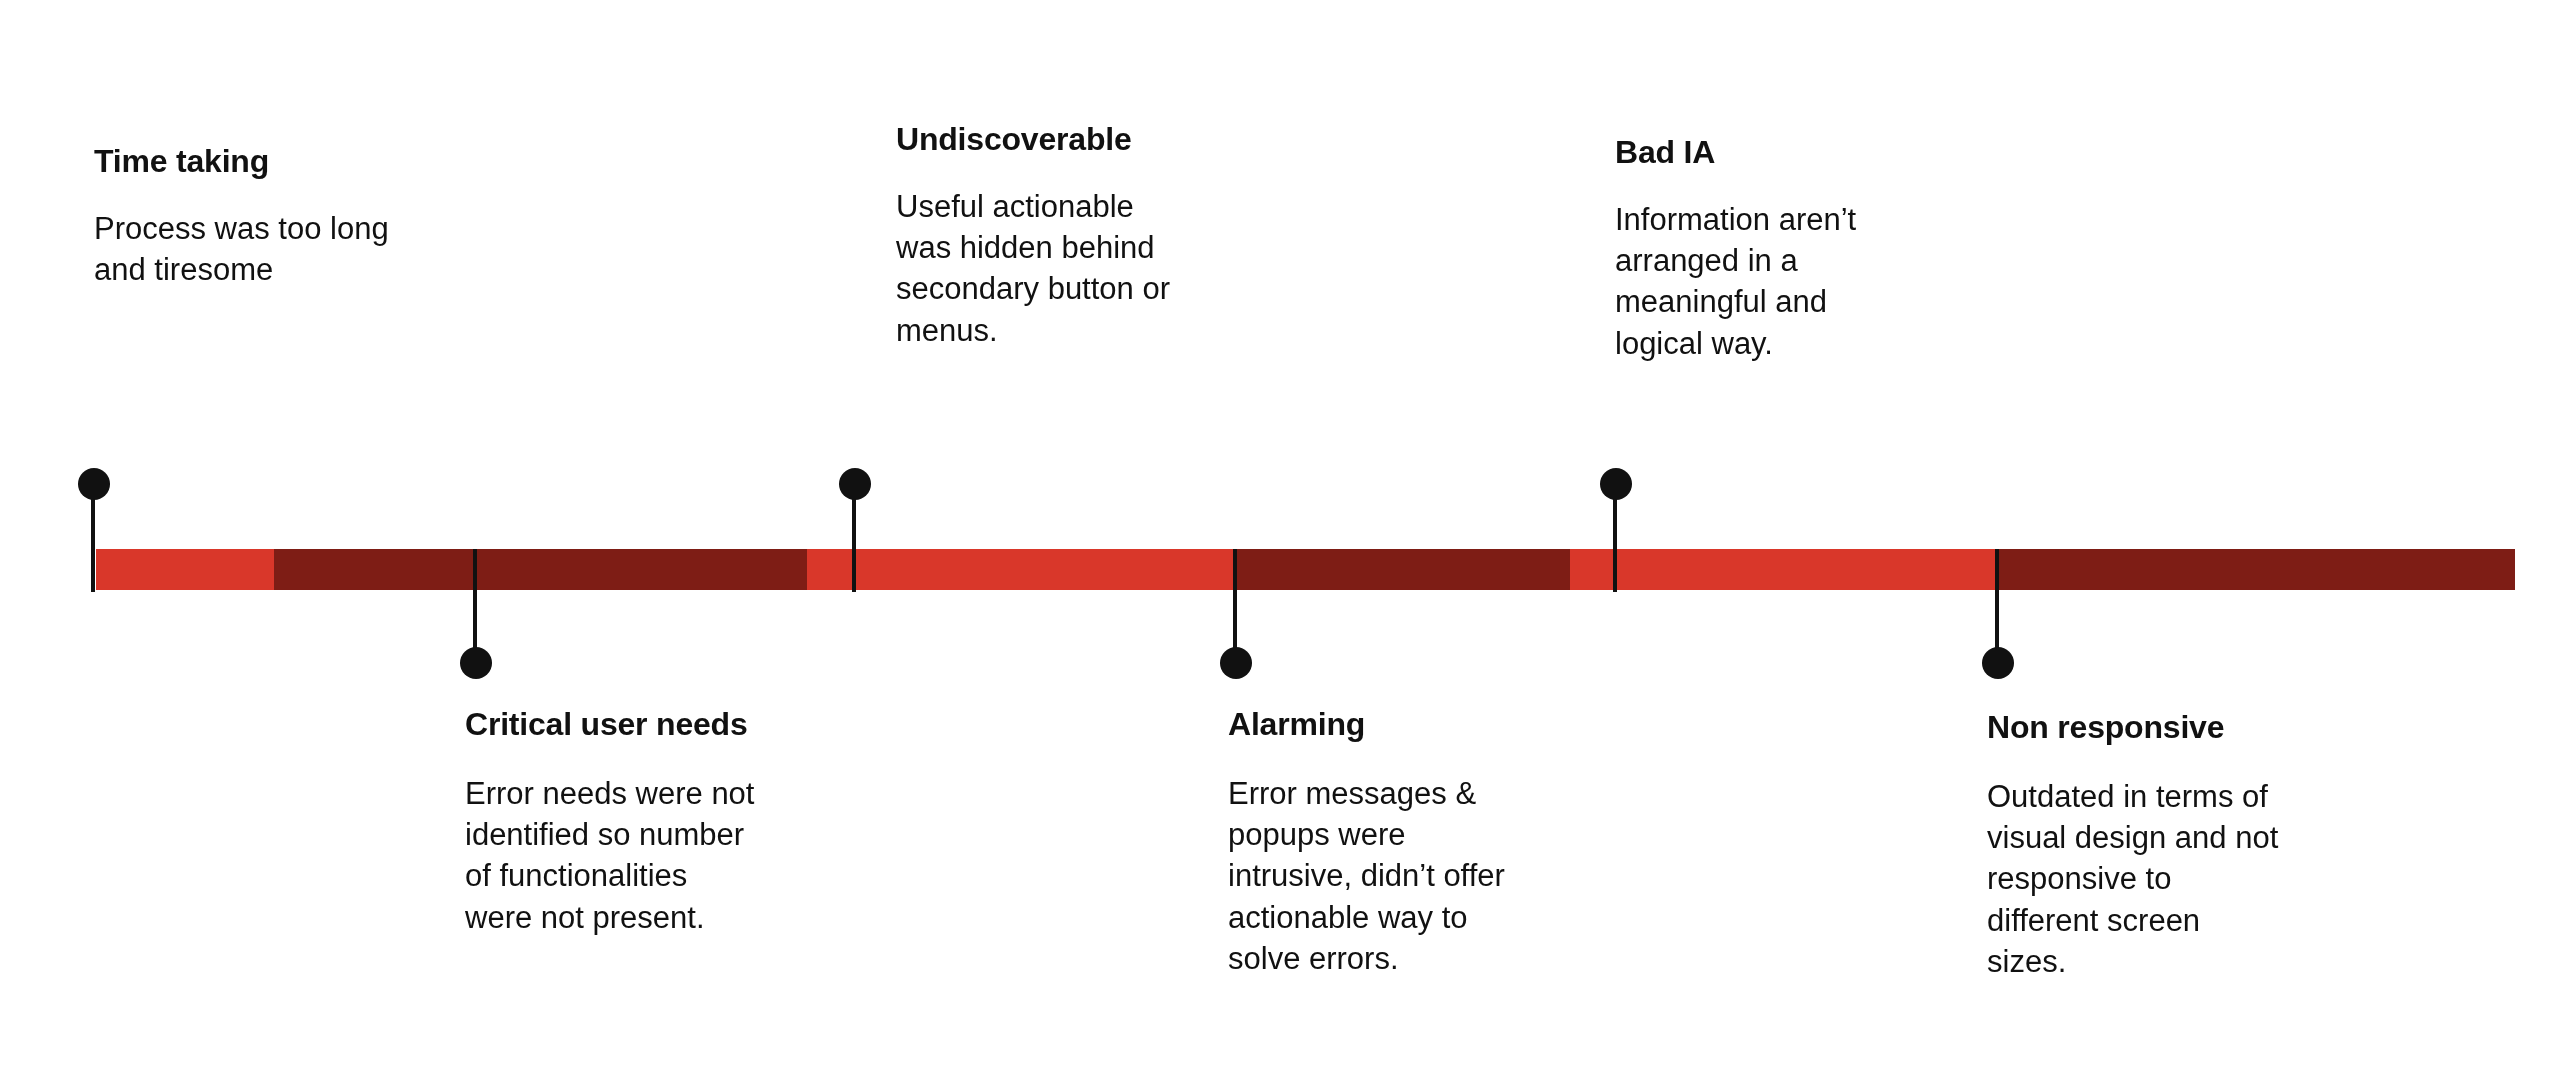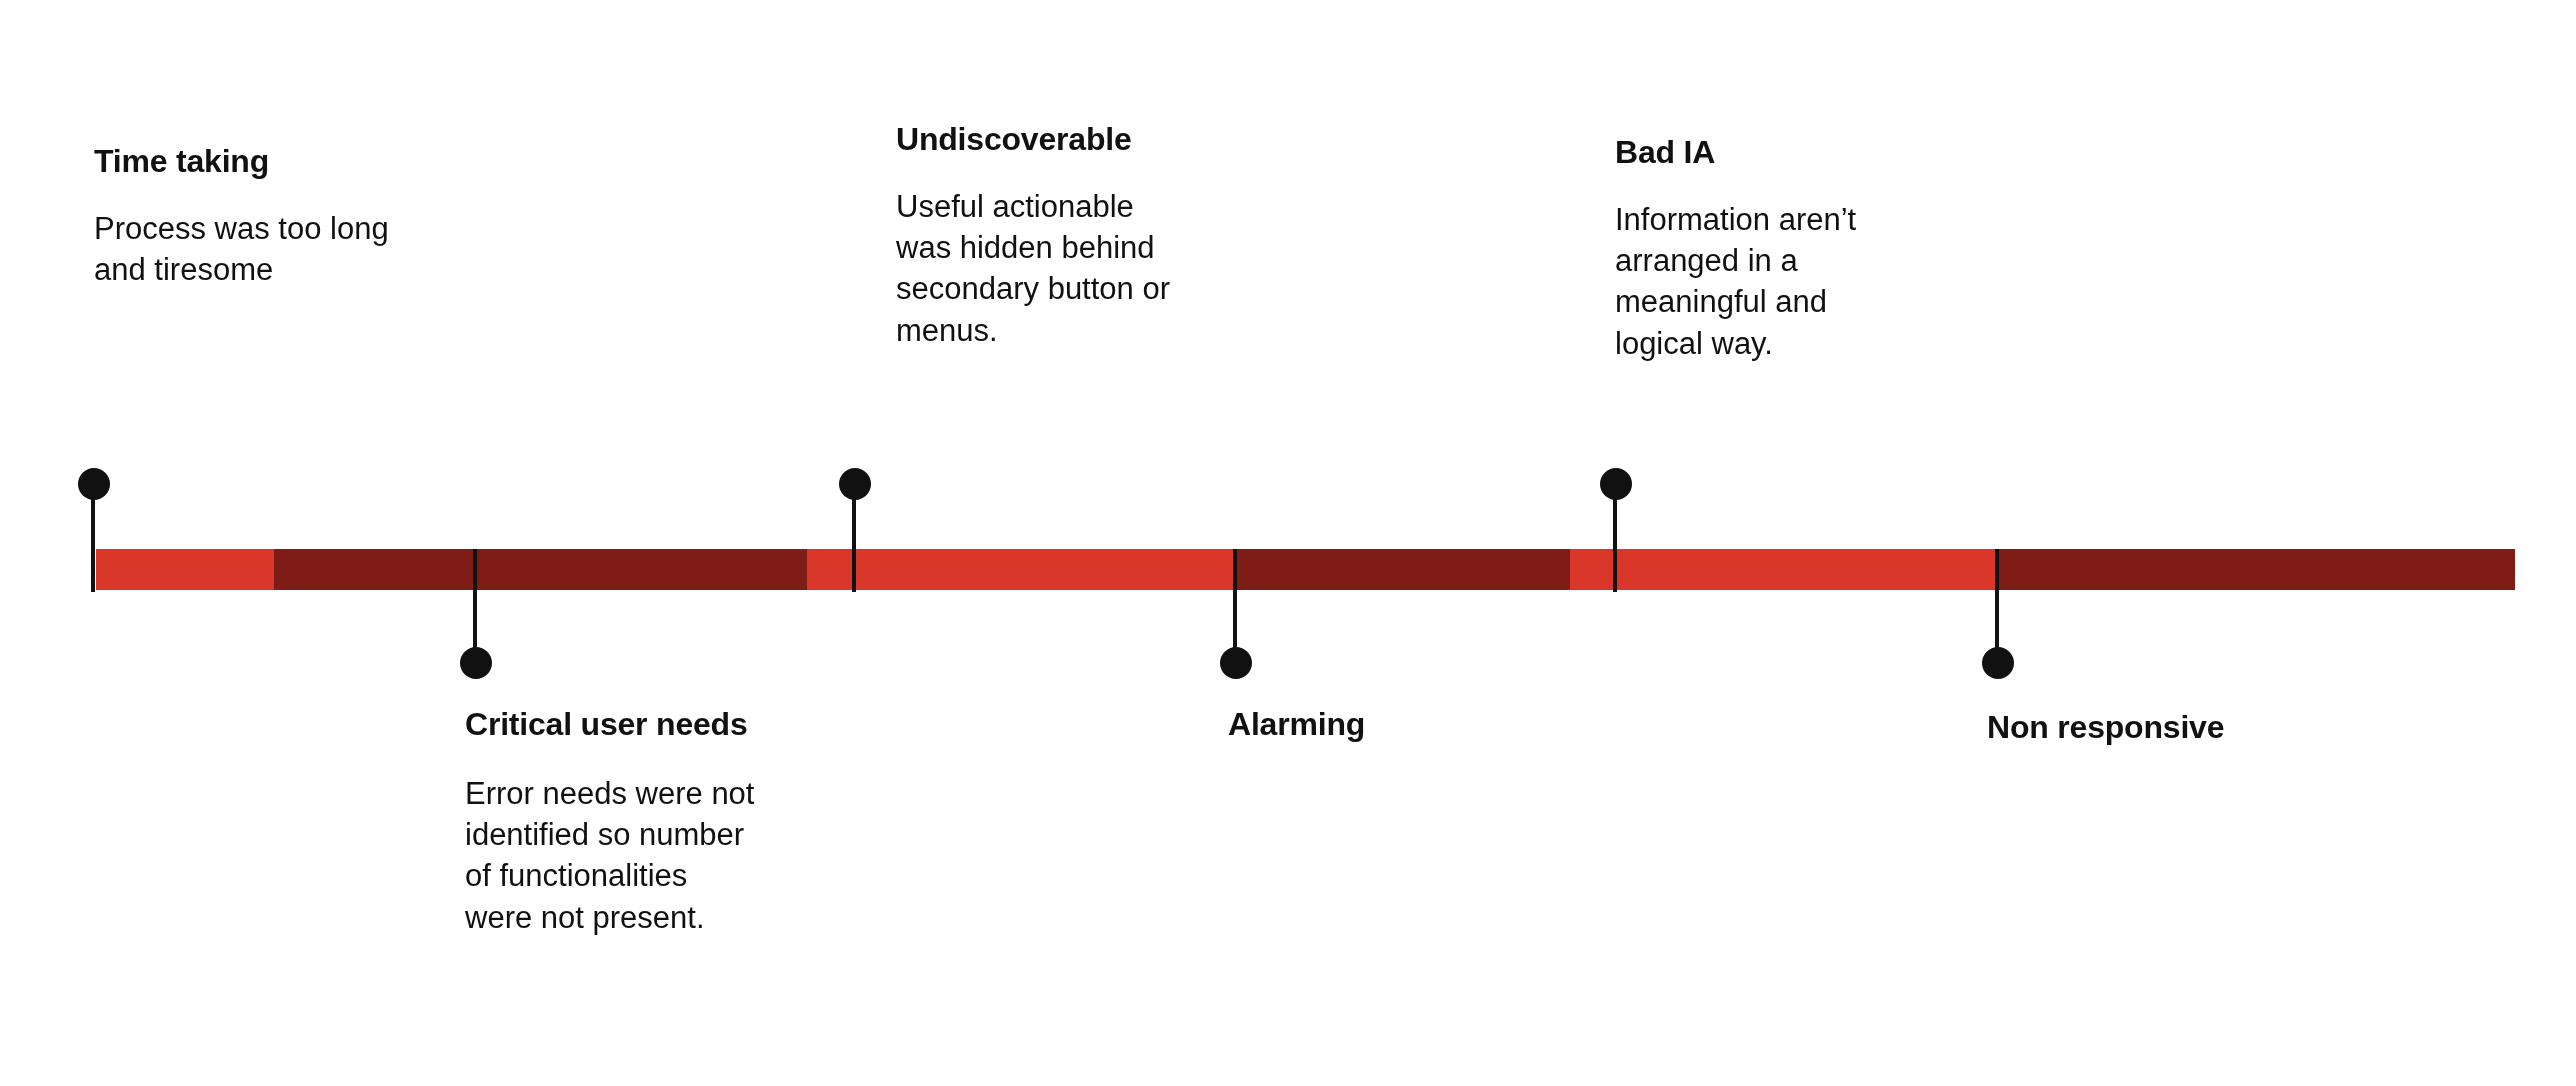--- a/index.html
+++ b/index.html
@@ -162,20 +162,30 @@
       </div>
       <div class="block bottom" style="left: 465px; top: 705px; width: 453px;">
         <div class="block-title">Critical user needs</div>
         <div class="block-body">Error needs were not
 identified so number
 of functionalities
 were not present.</div>
       </div>
       <div class="block bottom" style="left: 1228px; top: 705px; width: 453px;">
         <div class="block-title">Alarming</div>
+        <div class="block-body">Error messages &amp;
+popups were
+intrusive, didn’t offer
+actionable way to
+solve errors.</div>
       </div>
       <div class="block bottom" style="left: 1987px; top: 708px; width: 453px;">
         <div class="block-title">Non responsive</div>
+        <div class="block-body">Outdated in terms of
+visual design and not
+responsive to
+different screen
+sizes.</div>
       </div>
     </div>
 
 </div>
 
 
 </body></html>

